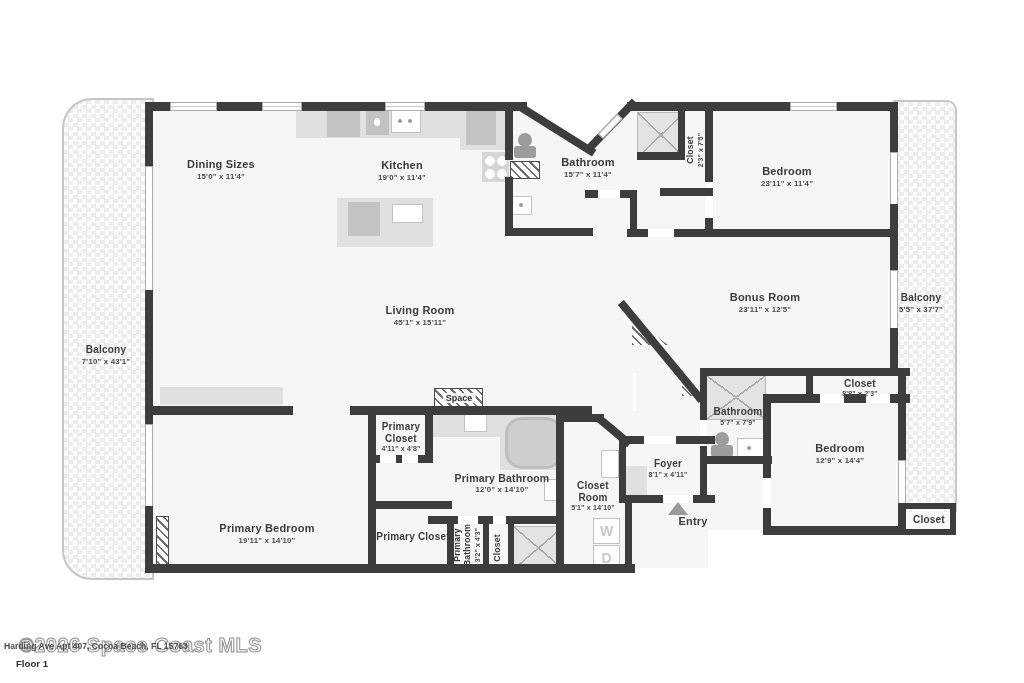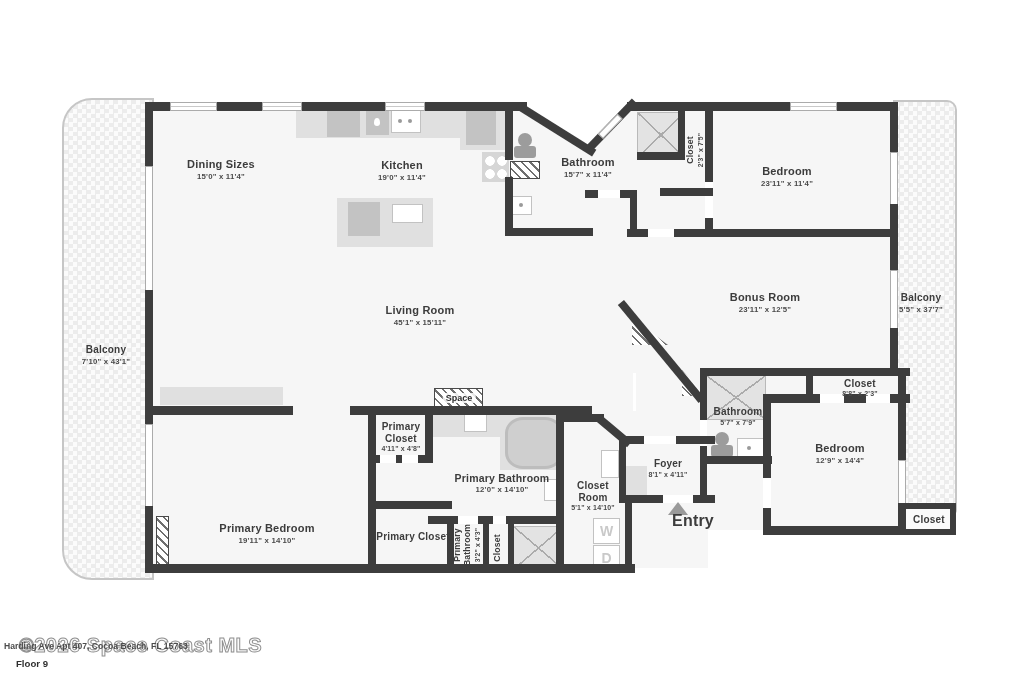--- a/index.html
+++ b/index.html
@@ -261,21 +261,21 @@
       <div class="dm">12'9" x 14'4"</div>
   </div>
   <div class="rlbl" style="left:929px;top:520px;">
     <div class="nm" style="font-size:10px;">Closet</div>
   </div>
   <div class="rlbl" style="left:668px;top:468px;">
     <div class="nm" style="font-size:10px;">Foyer</div>
       <div class="dm" style="font-size:7px;">8'1" x 4'11"</div>
   </div>
   <div class="rlbl" style="left:679px;top:521px;">
-    <div class="nm" style="font-size:16px;padding-left:28px;">Entry</div>
+    <div class="nm" style="font-size:11px;padding-left:28px;">Entry</div>
   </div>
   <div class="rlbl wrap" style="left:593px;top:495px;width:58px;">
     <div class="nm" style="font-size:10px;">Closet Room</div>
       <div class="dm" style="font-size:7px;">5'1" x 14'10"</div>
   </div>
   <div class="rlbl" style="left:502px;top:483px;">
     <div class="nm" style="font-size:10.5px;">Primary Bathroom</div>
       <div class="dm">12'0" x 14'10"</div>
   </div>
   <div class="rlbl wrap" style="left:401px;top:436px;width:56px;">
@@ -293,15 +293,15 @@
     <div class="nm">Primary Bathroom</div>
       <div class="dm">3'2" x 4'3"</div>
   </div>
   <div class="rlbl vert small" style="left:498px;top:548px;">
     <div class="nm">Closet</div>
   </div>
   <div class="firelbl" style="left:459px;top:398px;">Space</div>
 
   <div class="watermark">©2026 Space Coast MLS</div>
   <div class="address">Harding Ave Apt 407, Cocoa Beach, FL 15763</div>
-  <div class="floor-label">Floor 9</div>
+  <div class="floor-label">Floor 1</div>
 
 </div>
 
 </body></html>

